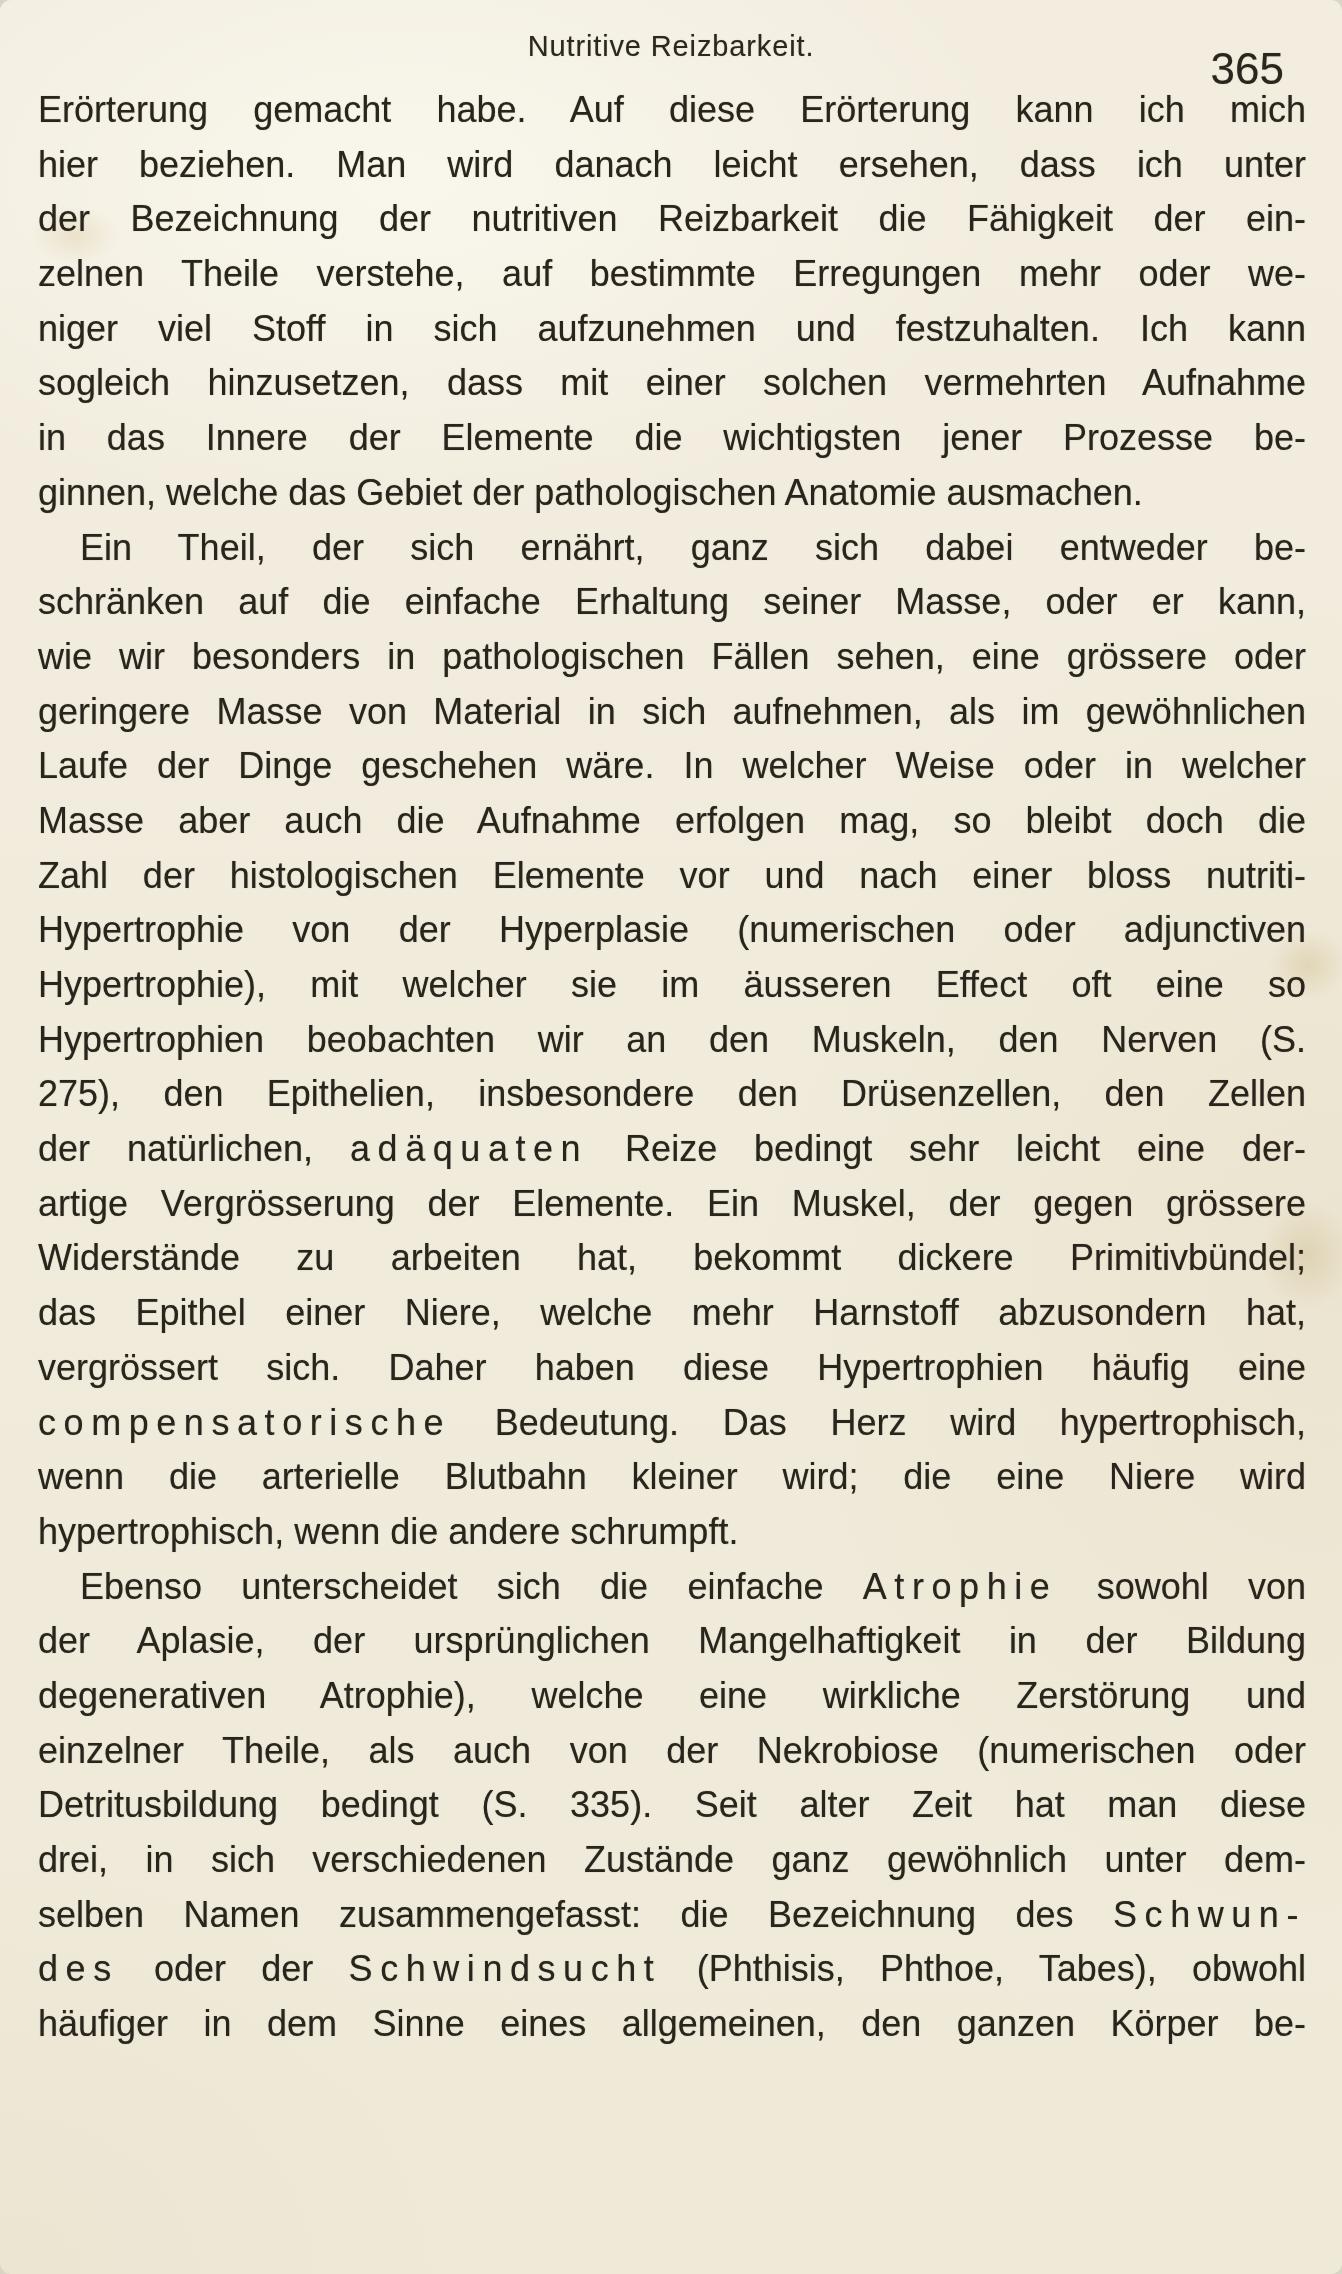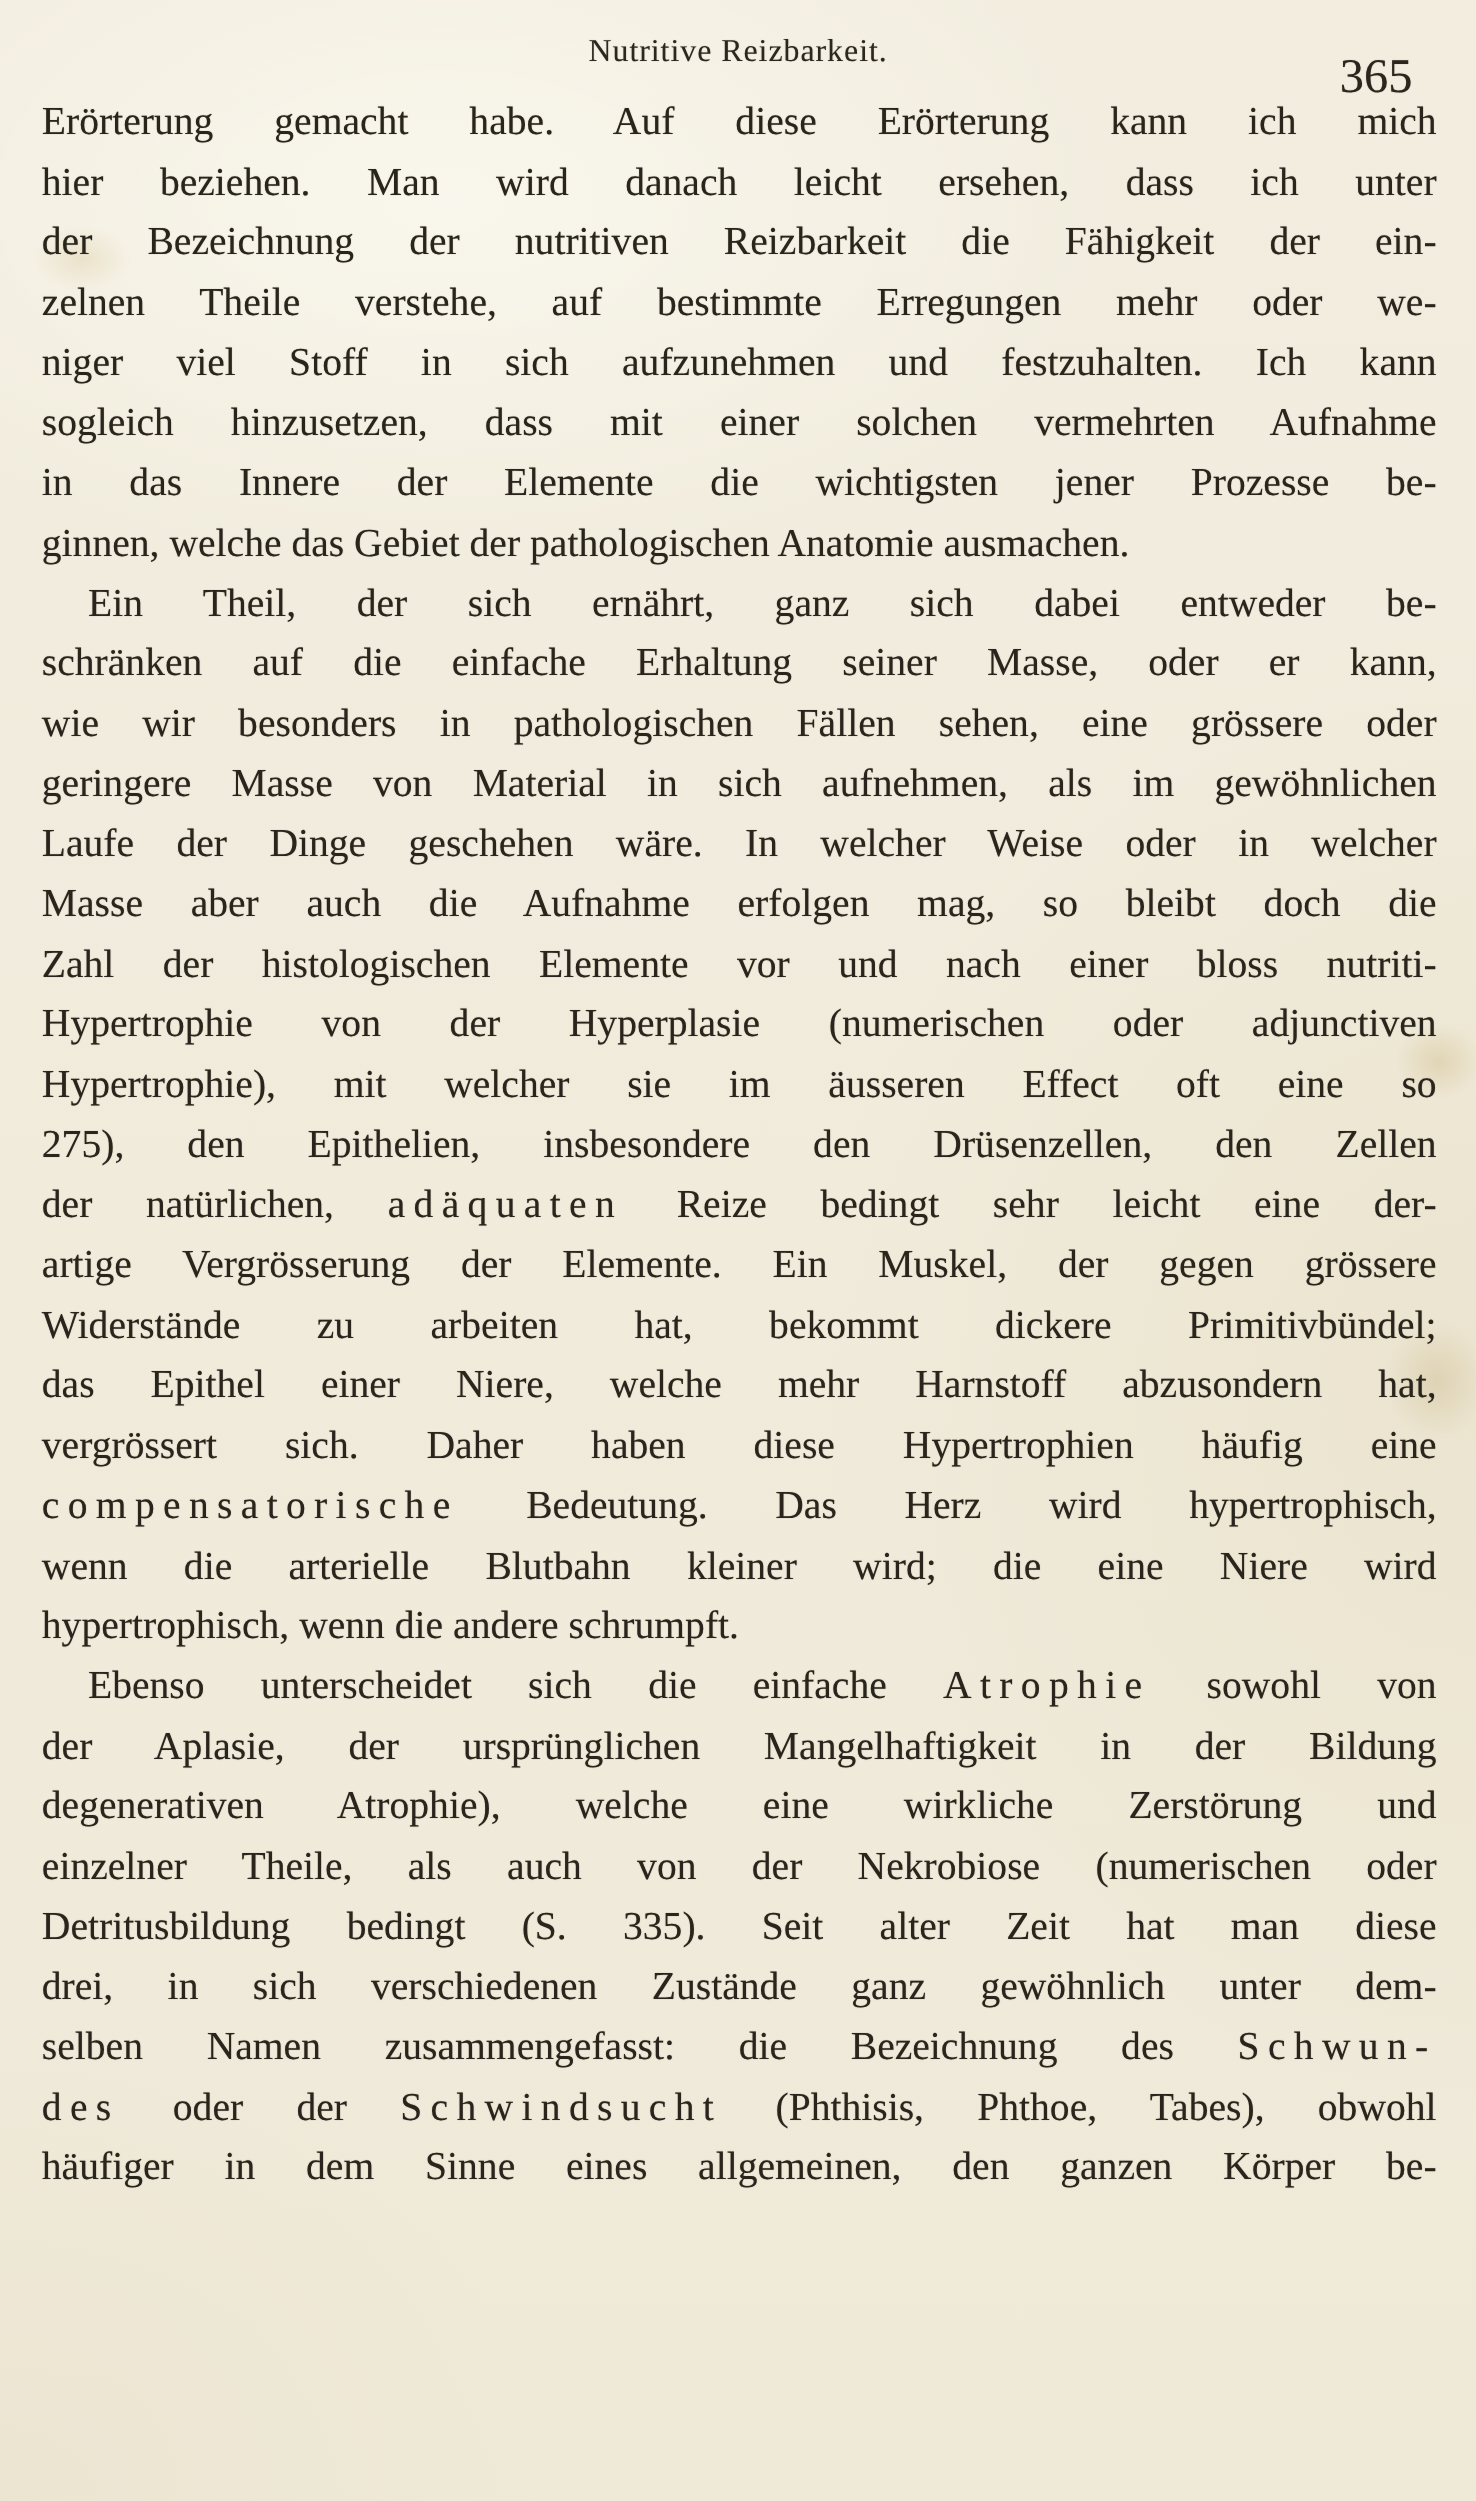--- a/index.html
+++ b/index.html
@@ -12,22 +12,23 @@
     width: 1342px;
     height: 2274px;
     margin: 0 auto;
     background-color: #f1ecdd;
     background-image:
       radial-gradient(ellipse 900px 500px at 30% 8%, rgba(255,255,248,0.55), rgba(255,255,248,0) 70%),
       radial-gradient(ellipse 800px 900px at 100% 55%, rgba(226,215,186,0.35), rgba(226,215,186,0) 75%),
       radial-gradient(ellipse 700px 600px at 0% 100%, rgba(228,219,195,0.30), rgba(228,219,195,0) 70%),
       linear-gradient(180deg, #f2eddf 0%, #f0ebdb 50%, #efe9d8 100%);
     overflow: hidden;
-    font-family: Liberation Serif, serif;
+    font-family: Liberation Sans, sans-serif;
     color: #29251c;
+    border-radius: 11px;
   }
   .stain {
     position: absolute;
     border-radius: 50%;
     pointer-events: none;
   }
   .stain.s1 { left: 30px; top: 205px; width: 90px; height: 60px;
     background: radial-gradient(ellipse, rgba(196,166,96,0.20), rgba(196,166,96,0) 70%); }
   .stain.s2 { left: 1268px; top: 930px; width: 80px; height: 70px;
     background: radial-gradient(ellipse, rgba(180,148,70,0.22), rgba(180,148,70,0) 70%); }
@@ -104,20 +105,21 @@
       <div class="line para-end"><span>ginnen, welche das Gebiet der pathologischen Anatomie ausmachen.</span></div>
       <div class="line indent"><span>Ein Theil, der sich ernährt, ganz sich dabei entweder be-</span></div>
       <div class="line"><span>schränken auf die einfache Erhaltung seiner Masse, oder er kann,</span></div>
       <div class="line"><span>wie wir besonders in pathologischen Fällen sehen, eine grössere oder</span></div>
       <div class="line"><span>geringere Masse von Material in sich aufnehmen, als im gewöhnlichen</span></div>
       <div class="line"><span>Laufe der Dinge geschehen wäre.  In welcher Weise oder in welcher</span></div>
       <div class="line"><span>Masse aber auch die Aufnahme erfolgen mag, so bleibt doch die</span></div>
       <div class="line"><span>Zahl der histologischen Elemente vor und nach einer bloss nutriti-</span></div>
       <div class="line"><span>Hypertrophie von der Hyperplasie (numerischen oder adjunctiven</span></div>
       <div class="line"><span>Hypertrophie), mit welcher sie im äusseren Effect oft eine so</span></div>
+      <div class="line"><span>Hypertrophien beobachten wir an den Muskeln, den Nerven (S.</span></div>
       <div class="line"><span>275), den Epithelien, insbesondere den Drüsenzellen, den Zellen</span></div>
       <div class="line"><span>der natürlichen, </span><span class="seg-g">adäquaten</span><span> Reize bedingt sehr leicht eine der-</span></div>
       <div class="line"><span>artige Vergrösserung der Elemente.  Ein Muskel, der gegen grössere</span></div>
       <div class="line"><span>Widerstände zu arbeiten hat, bekommt dickere Primitivbündel;</span></div>
       <div class="line"><span>das Epithel einer Niere, welche mehr Harnstoff abzusondern hat,</span></div>
       <div class="line"><span>vergrössert sich.  Daher haben diese Hypertrophien häufig eine</span></div>
       <div class="line"><span class="seg-g">compensatorische</span><span> Bedeutung.  Das Herz wird hypertrophisch,</span></div>
       <div class="line"><span>wenn die arterielle Blutbahn kleiner wird;  die eine Niere wird</span></div>
       <div class="line para-end"><span>hypertrophisch, wenn die andere schrumpft.</span></div>
       <div class="line indent"><span>Ebenso unterscheidet sich die einfache </span><span class="seg-g">Atrophie</span><span> sowohl von</span></div>

